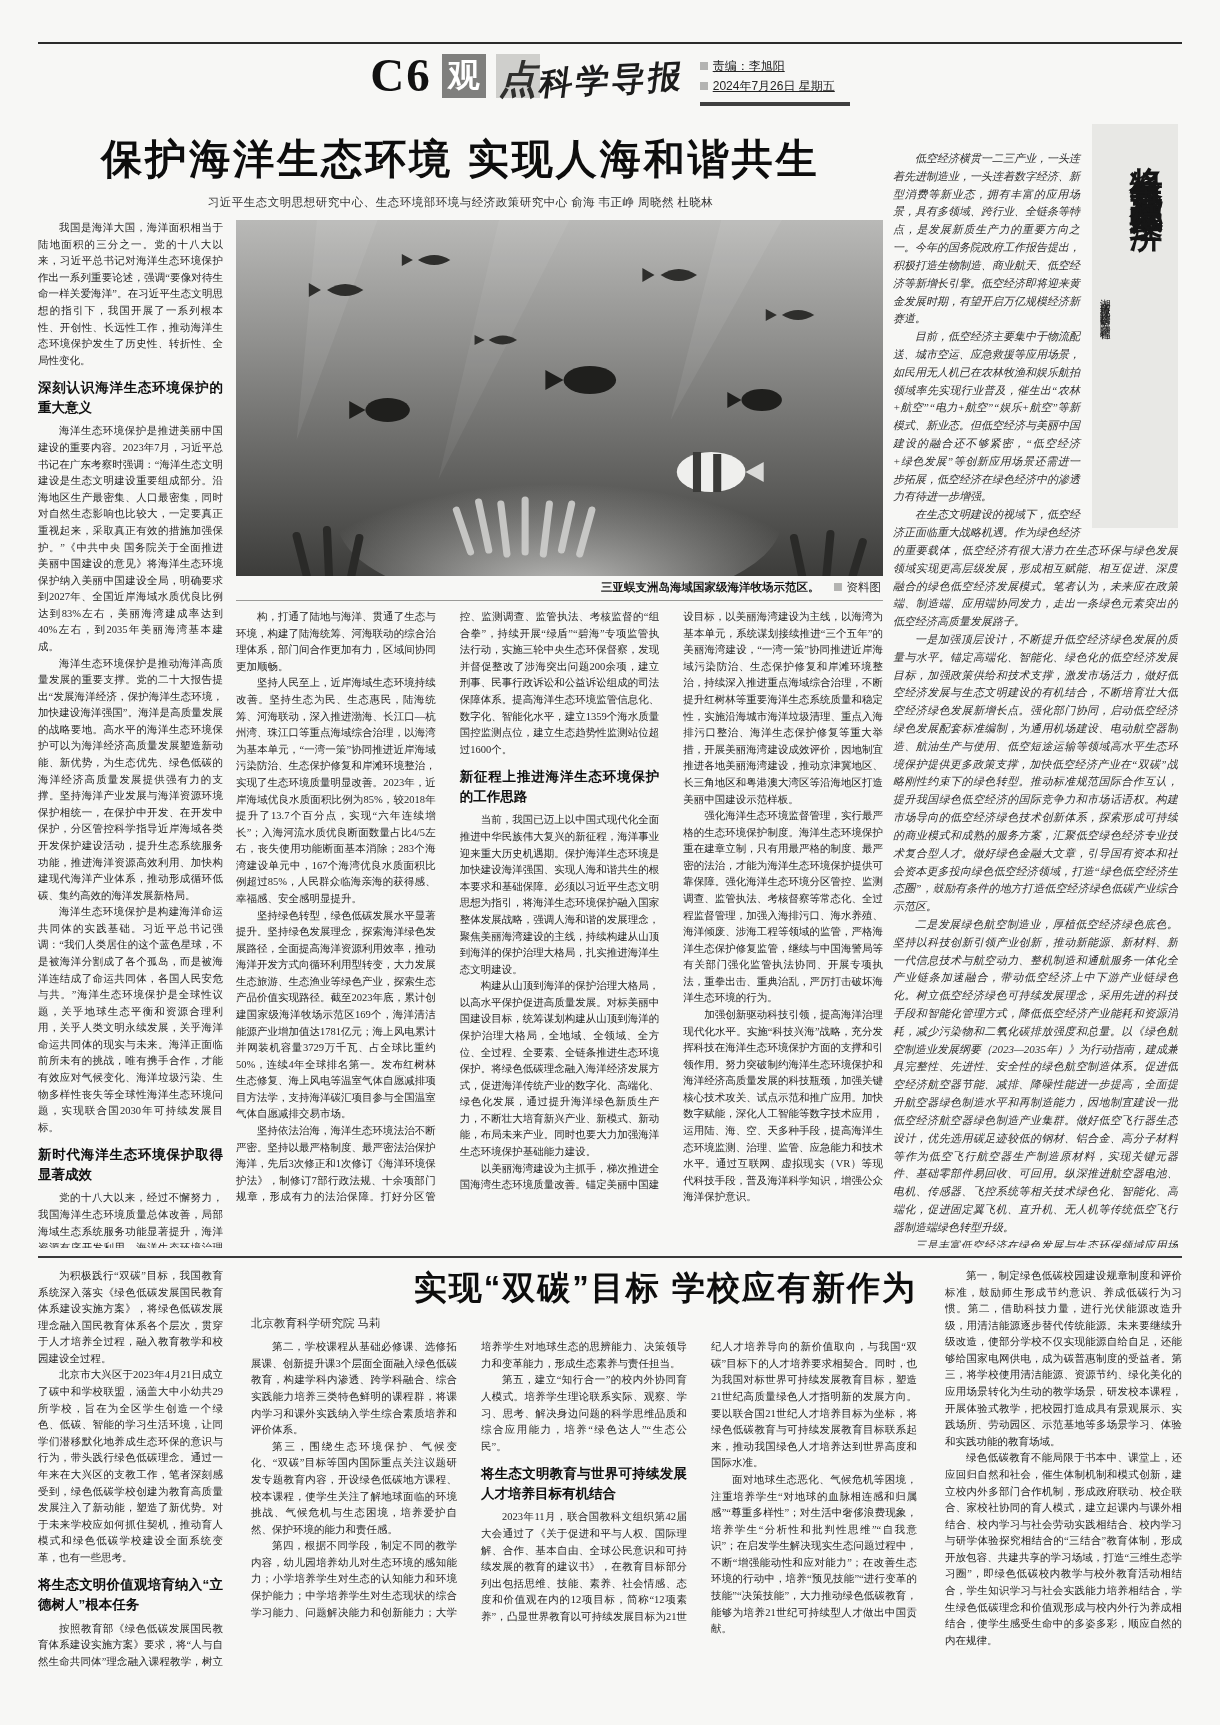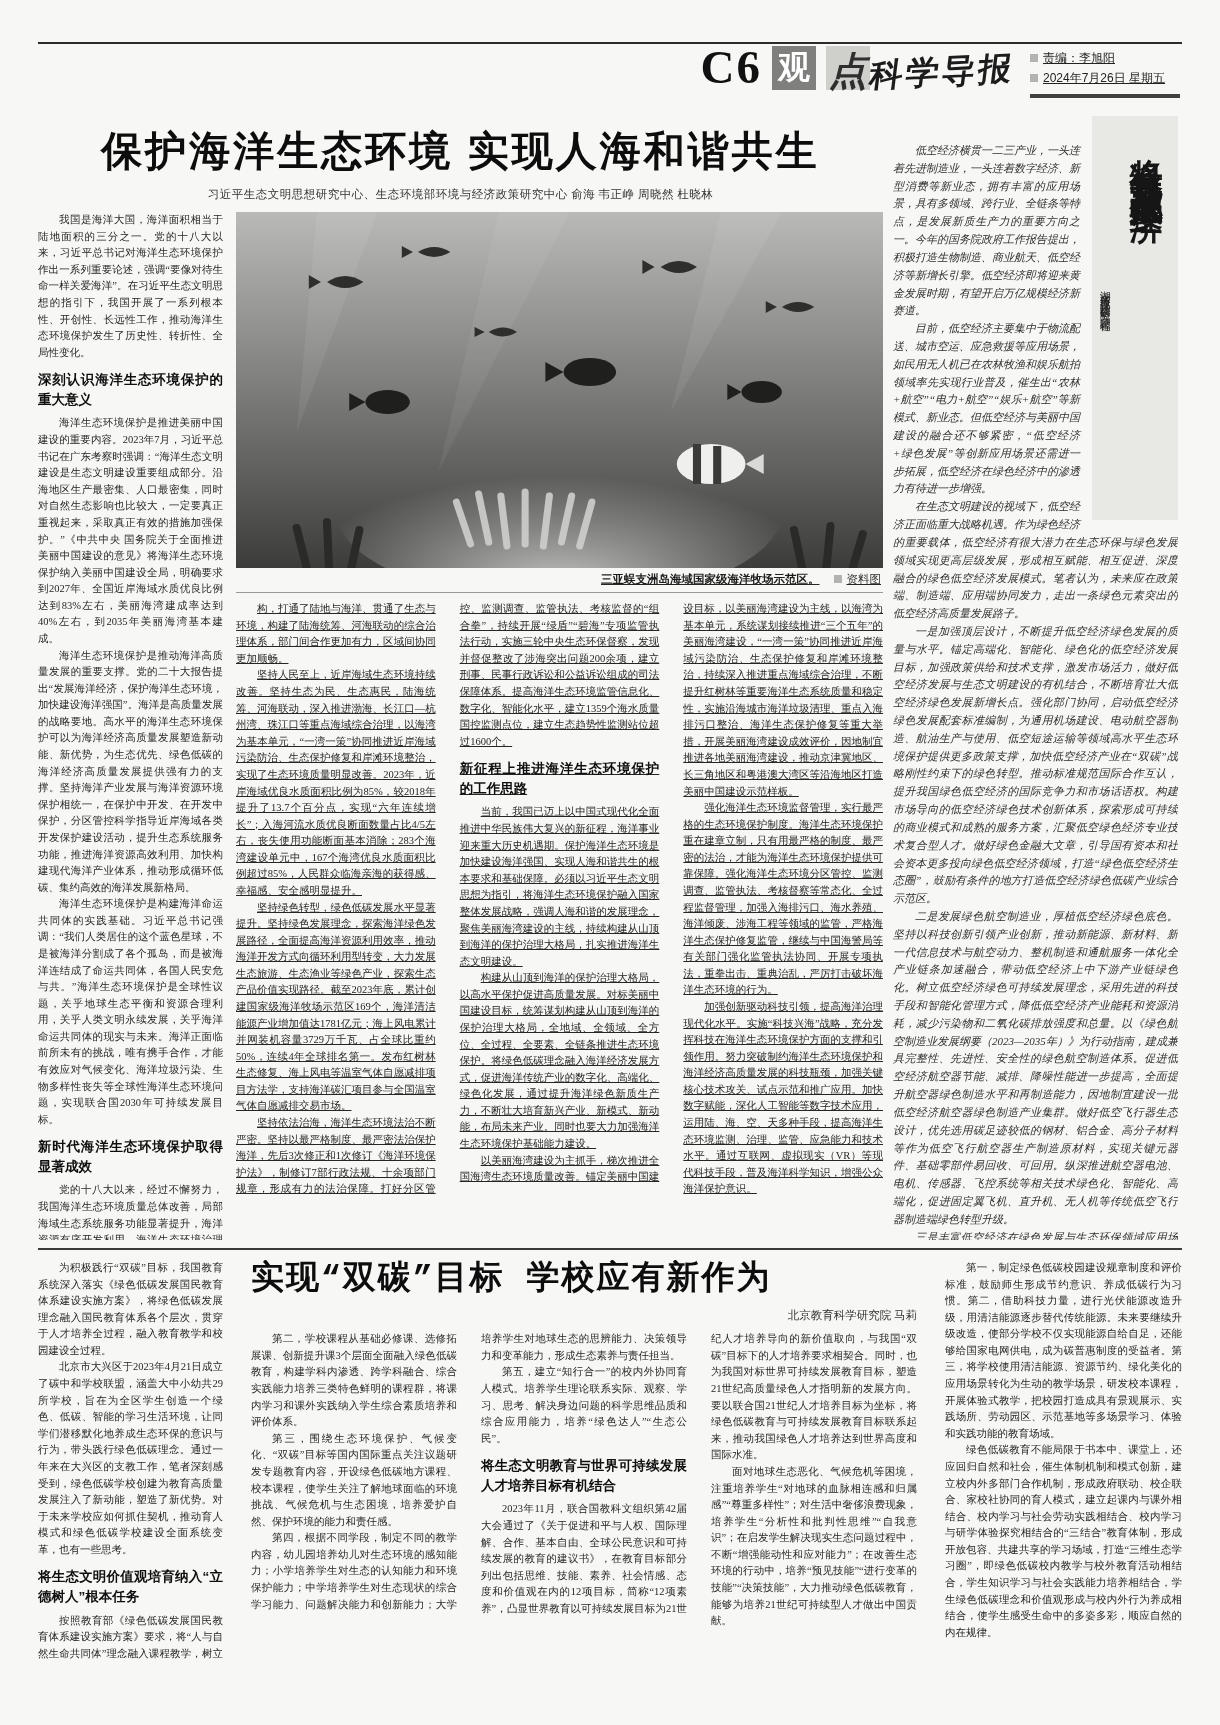--- a/index.html
+++ b/index.html
@@ -1,42 +1,42 @@
 <!DOCTYPE html>
 <html><head>
 <meta charset="utf-8">
 <style>
   html,body{margin:0;padding:0;}
   body{background:#e9e9e7;font-family:"Liberation Serif","DejaVu Serif",serif;}
   .page{position:relative;width:1220px;height:1725px;margin:0 auto;background:#f7f7f5;overflow:hidden;color:#262626;}
   .inner{margin:0 38px;}
   .topline{border-top:2px solid #2b2b2b;margin-top:42px;}
   
-  .header{display:flex;justify-content:flex-end;align-items:flex-start;padding:0 2px 4px 2px;height:62px;}
+  .header{display:flex;justify-content:center;align-items:flex-start;padding:8px 2px 4px 2px;height:62px;}
   .hleft{display:flex;align-items:center;gap:10px;}
   .pageno{font-size:47px;font-weight:700;line-height:1;letter-spacing:2px;color:#111;}
   .badge1{width:44px;height:44px;background:#7f7f7d;color:#fff;font-family:"Liberation Sans",sans-serif;
           font-weight:700;font-size:32px;display:flex;align-items:center;justify-content:center;}
   .badge2{width:44px;height:44px;background:#cfcfcc;color:#2f2f2d;font-weight:700;font-size:38px;
           display:flex;align-items:flex-end;justify-content:center;font-style:italic;line-height:1;}
   .hright{display:flex;align-items:center;gap:16px;padding-top:4px;}
   .masthead{font-size:33px;font-weight:700;color:#1c1c1c;transform:skewX(-10deg) rotate(-3deg);letter-spacing:3px;}
   .pubinfo{font-family:"Liberation Sans",sans-serif;font-size:12px;color:#222;border-bottom:4px solid #404040;
            padding-bottom:5px;line-height:1.7;min-width:150px;text-decoration:underline;}
   .sq{display:inline-block;width:8px;height:8px;background:#b3b3b1;margin-right:5px;}
   
   .main-top{display:flex;gap:10px;margin-top:2px;height:1128px;overflow:hidden;}
   .sea{width:845px;flex:none;overflow:hidden;}
   .sea-headline{font-family:"Liberation Sans","DejaVu Sans",sans-serif;font-weight:900;font-size:41px;
                 text-align:center;letter-spacing:3px;color:#0d0d0d;margin-top:16px;line-height:1.15;}
   .sea-byline{text-align:center;font-size:11.5px;color:#333;margin:12px 0 10px 0;letter-spacing:.5px;}
   .sea-body{display:flex;gap:13px;}
   .ncol{font-size:10.5px;line-height:1.58;text-align:justify;overflow:hidden;}
   .sea-col1{width:185px;flex:none;height:1038px;}
-  .sea-right{flex:1;min-width:0;text-decoration:underline;}
+  .sea-right{flex:1;min-width:0;}
   .photo{width:100%;height:356px;display:block;background:#777;}
   .caption-row{display:flex;justify-content:flex-end;align-items:center;gap:14px;
                font-family:"Liberation Sans",sans-serif;font-size:11.5px;font-weight:700;color:#1c1c1c;
                padding:4px 2px 5px 2px;border-bottom:1px solid #9a9a98;}
   .caption-row .credit{font-weight:400;color:#333;}
   .sea-cols{margin-top:8px;height:650px;column-count:3;column-gap:24px;overflow:hidden;}
   .para{margin:0;text-indent:2em;}
   .subhead{font-family:"Liberation Sans","DejaVu Sans",sans-serif;font-size:13.5px;font-weight:700;color:#0f0f0f;
            margin:9px 0 6px 0;line-height:1.45;text-indent:0;}
   
@@ -47,23 +47,23 @@
           font-style:normal;}
   .vauthor{writing-mode:vertical-rl;font-size:10.5px;color:#222;padding-top:150px;letter-spacing:2px;}
   .vtitle{writing-mode:vertical-rl;font-family:"Liberation Sans","DejaVu Sans",sans-serif;font-weight:800;
           font-size:33px;letter-spacing:5px;color:#161616;}
   
   .divider{border-top:2px solid #3a3a3a;margin-top:8px;}
   
   .main-bottom{display:flex;gap:28px;margin-top:10px;height:400px;overflow:hidden;}
   .school-col1{width:185px;flex:none;height:400px;}
   .school-center{flex:1;min-width:0;overflow:hidden;}
-  .school-headline{font-family:Liberation Mono, monospace;font-weight:900;font-size:33px;
-                   letter-spacing:2px;text-align:left;color:#0d0d0d;line-height:1.1;margin-top:2px;}
-  .school-byline{text-align:right;font-size:11.5px;color:#333;margin:10px 0 8px 0;}
+  .school-headline{font-family:Liberation Sans, sans-serif;font-weight:900;font-size:33px;
+                   letter-spacing:2px;text-align:right;color:#0d0d0d;line-height:1.1;margin-top:2px;}
+  .school-byline{text-align:left;font-size:11.5px;color:#333;margin:10px 0 8px 0;}
   .school-cols{column-count:3;column-gap:24px;height:312px;overflow:hidden;}
   .school-col5{width:237px;flex:none;height:400px;}
 </style>
 </head>
 <body>
 
 <div class="page">
   <div class="inner">
     <div class="topline"></div>
 

